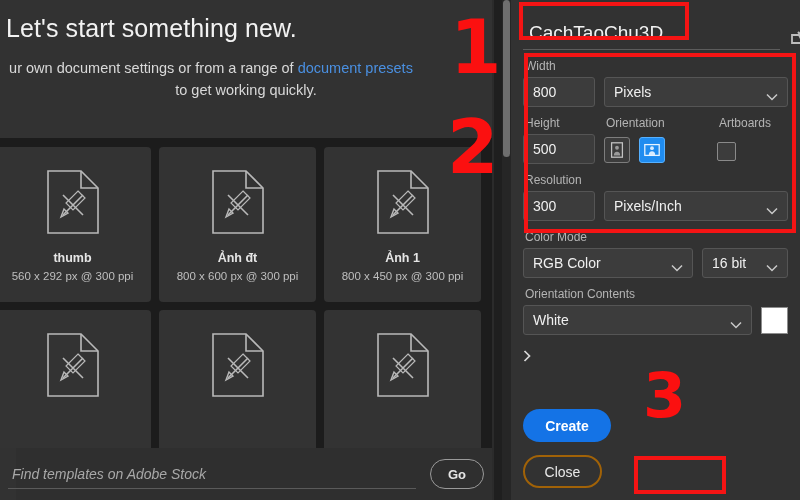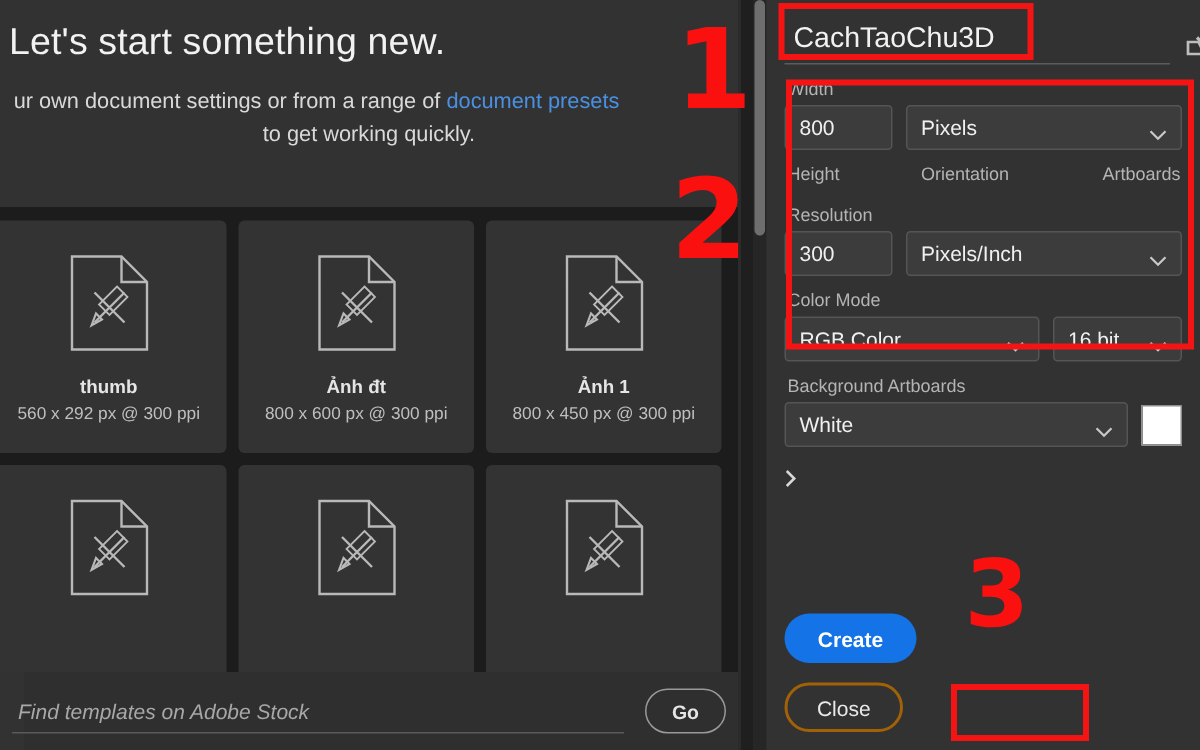--- a/index.html
+++ b/index.html
@@ -56,21 +56,21 @@
     color:#e6e6e6;font-size:13px;font-weight:600;font-family:"Liberation Sans",sans-serif;
     cursor:pointer;margin-right:8px;
   }
 
   
   .scroll-track{position:absolute;left:502px;top:0;width:9px;height:500px;background:#262626;}
   .scroll-thumb{position:absolute;left:503px;top:0;width:7px;height:157px;background:#6e6e6e;border-radius:4px;}
   .divider{position:absolute;left:494px;top:0;width:8px;height:500px;background:#1f1f1f;}
 
   
-  .right{position:absolute;left:511px;top:0;width:289px;height:500px;background:#323232;box-sizing:border-box;padding:5px 12px;}
+  .right{position:absolute;left:511px;top:0;width:289px;height:500px;background:#323232;box-sizing:border-box;padding:12px 12px;}
   .docname-row{display:flex;align-items:flex-end;padding-top:6px;}
   .docname{
     flex:1;border:0;border-bottom:1px solid #5c5c5c;background:transparent;color:#f2f2f2;
     font-size:19px;font-family:"Liberation Sans",sans-serif;padding:4px 6px 5px 6px;outline:none;
   }
   .save-icon{width:30px;height:26px;margin-left:8px;margin-bottom:2px;cursor:pointer;}
 
   .fld-label{font-size:12px;color:#b4b4b4;margin:9px 0 4px 2px;}
   .ctl-row{display:flex;align-items:center;gap:9px;}
   .num-input{
@@ -78,21 +78,21 @@
     color:#f0f0f0;font-size:14px;font-family:"Liberation Sans",sans-serif;padding:0 9px;
     box-sizing:border-box;outline:none;
   }
   .select{
     position:relative;height:30px;background:#3c3c3c;border:1px solid #555;border-radius:3px;
     display:flex;align-items:center;padding:0 9px;box-sizing:border-box;color:#f0f0f0;font-size:14px;
     cursor:pointer;
   }
   .select.grow{flex:1;}
   .chev{margin-left:auto;width:12px;height:8px;}
-  .triple{display:flex;align-items:center;gap:8px;}
+  .triple{display:flex;align-items:center;gap:0;}
   .col-h{width:81px;}
   .col-o{width:105px;}
   .col-a{width:auto;margin-left:8px;}
   .orient{display:flex;gap:9px;margin-top:2px;}
   .obtn{width:26px;height:26px;border:1px solid #7d7d7d;border-radius:3px;background:#3c3c3c;
         display:flex;align-items:center;justify-content:center;cursor:pointer;box-sizing:border-box;}
   .obtn.active{background:#1f8cf0;border-color:#55b0ff;}
   .cbox{width:19px;height:19px;border:1px solid #8a8a8a;border-radius:2px;background:#3c3c3c;
         margin-top:5px;cursor:pointer;box-sizing:border-box;}
   .swatch{width:27px;height:27px;background:#ffffff;border:1px solid #8d8d8d;box-sizing:border-box;cursor:pointer;}
@@ -250,20 +250,46 @@
       <div class="col-h">
           <div class="fld-label">Height</div>
         </div>
       <div class="col-o">
           <div class="fld-label">Orientation</div>
         </div>
       <div class="col-a">
           <div class="fld-label">Artboards</div>
         </div>
     </div>
+    <div class="triple">
+      <div class="col-h">
+        <input class="num-input" value="500" style="">
+      </div>
+      <div class="col-o">
+        <div class="orient">
+          <div class="obtn">
+            <svg viewBox="0 0 20 20" width="18" height="18">
+              <rect x="4" y="2" width="12" height="16" fill="none" stroke="#c2c2c2" stroke-width="1.4"></rect>
+              <circle cx="10" cy="7.5" r="2.1" fill="#9a9a9a"></circle>
+              <path d="M6.5 16 a3.5 4 0 0 1 7 0 z" fill="#9a9a9a"></path>
+            </svg>
+          </div>
+          <div class="obtn active">
+            <svg viewBox="0 0 20 20" width="18" height="18">
+              <rect x="2" y="4" width="16" height="12" fill="none" stroke="#e8f4ff" stroke-width="1.4"></rect>
+              <circle cx="10" cy="8" r="2.1" fill="#d8ecff"></circle>
+              <path d="M6.5 15.5 a3.5 4 0 0 1 7 0 z" fill="#d8ecff"></path>
+            </svg>
+          </div>
+        </div>
+      </div>
+      <div class="col-a">
+        <div class="cbox"></div>
+      </div>
+    </div>
 
     <div class="fld-label">Resolution</div>
     <div class="ctl-row">
       <input class="num-input" value="300" style="">
       <div class="select grow">
         <span>Pixels/Inch</span>
         <span class="chev">
           <svg viewBox="0 0 12 8" width="12" height="8">
               <path d="M1 1.5 L6 6.5 L11 1.5" fill="none" stroke="#c9c9c9" stroke-width="1.5"></path>
             </svg>
@@ -284,21 +310,21 @@
       <div class="select" style="width:86px">
         <span>16 bit</span>
         <span class="chev">
           <svg viewBox="0 0 12 8" width="12" height="8">
               <path d="M1 1.5 L6 6.5 L11 1.5" fill="none" stroke="#c9c9c9" stroke-width="1.5"></path>
             </svg>
         </span>
       </div>
     </div>
 
-    <div class="fld-label">Background Artboards</div>
+    <div class="fld-label">Orientation Contents</div>
     <div class="ctl-row">
       <div class="select grow">
         <span>White</span>
         <span class="chev">
           <svg viewBox="0 0 12 8" width="12" height="8">
               <path d="M1 1.5 L6 6.5 L11 1.5" fill="none" stroke="#c9c9c9" stroke-width="1.5"></path>
             </svg>
         </span>
       </div>
       <div class="swatch"></div>

